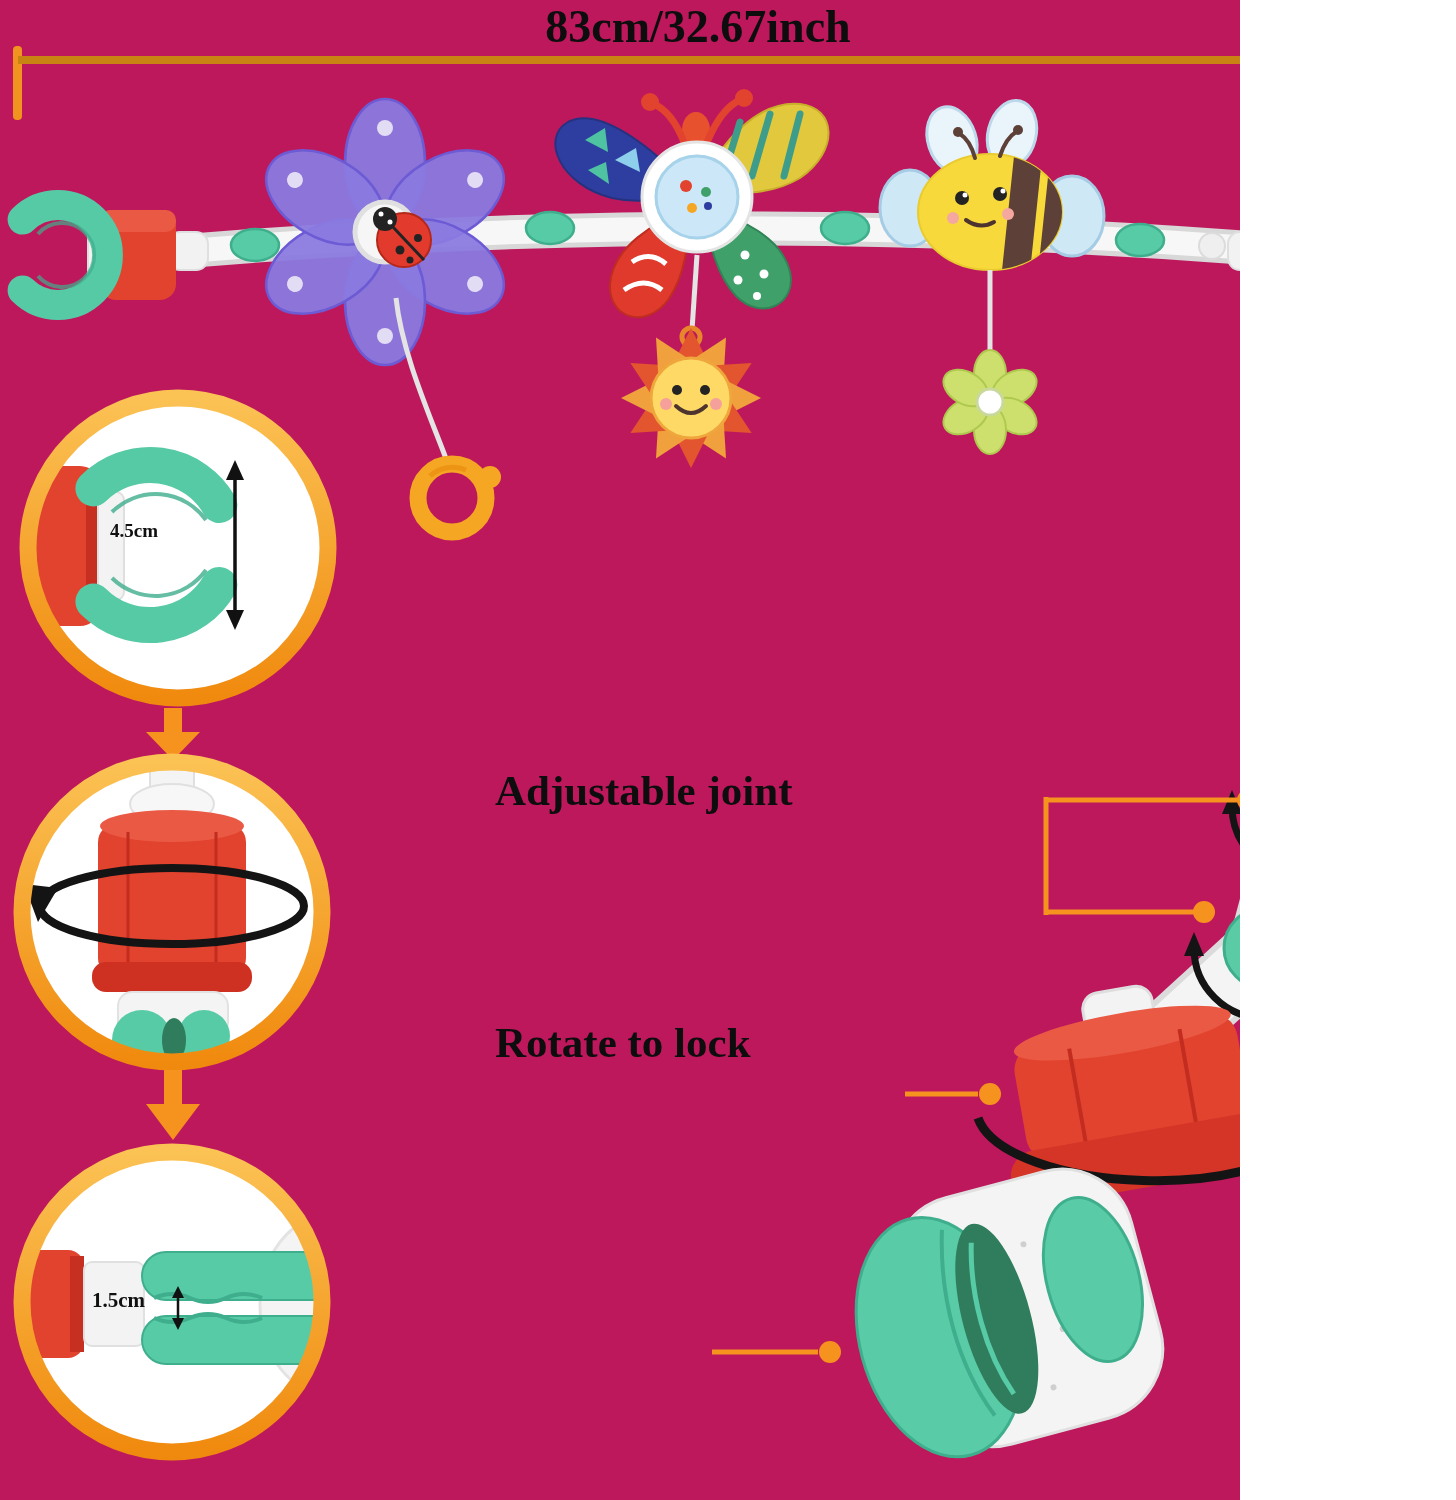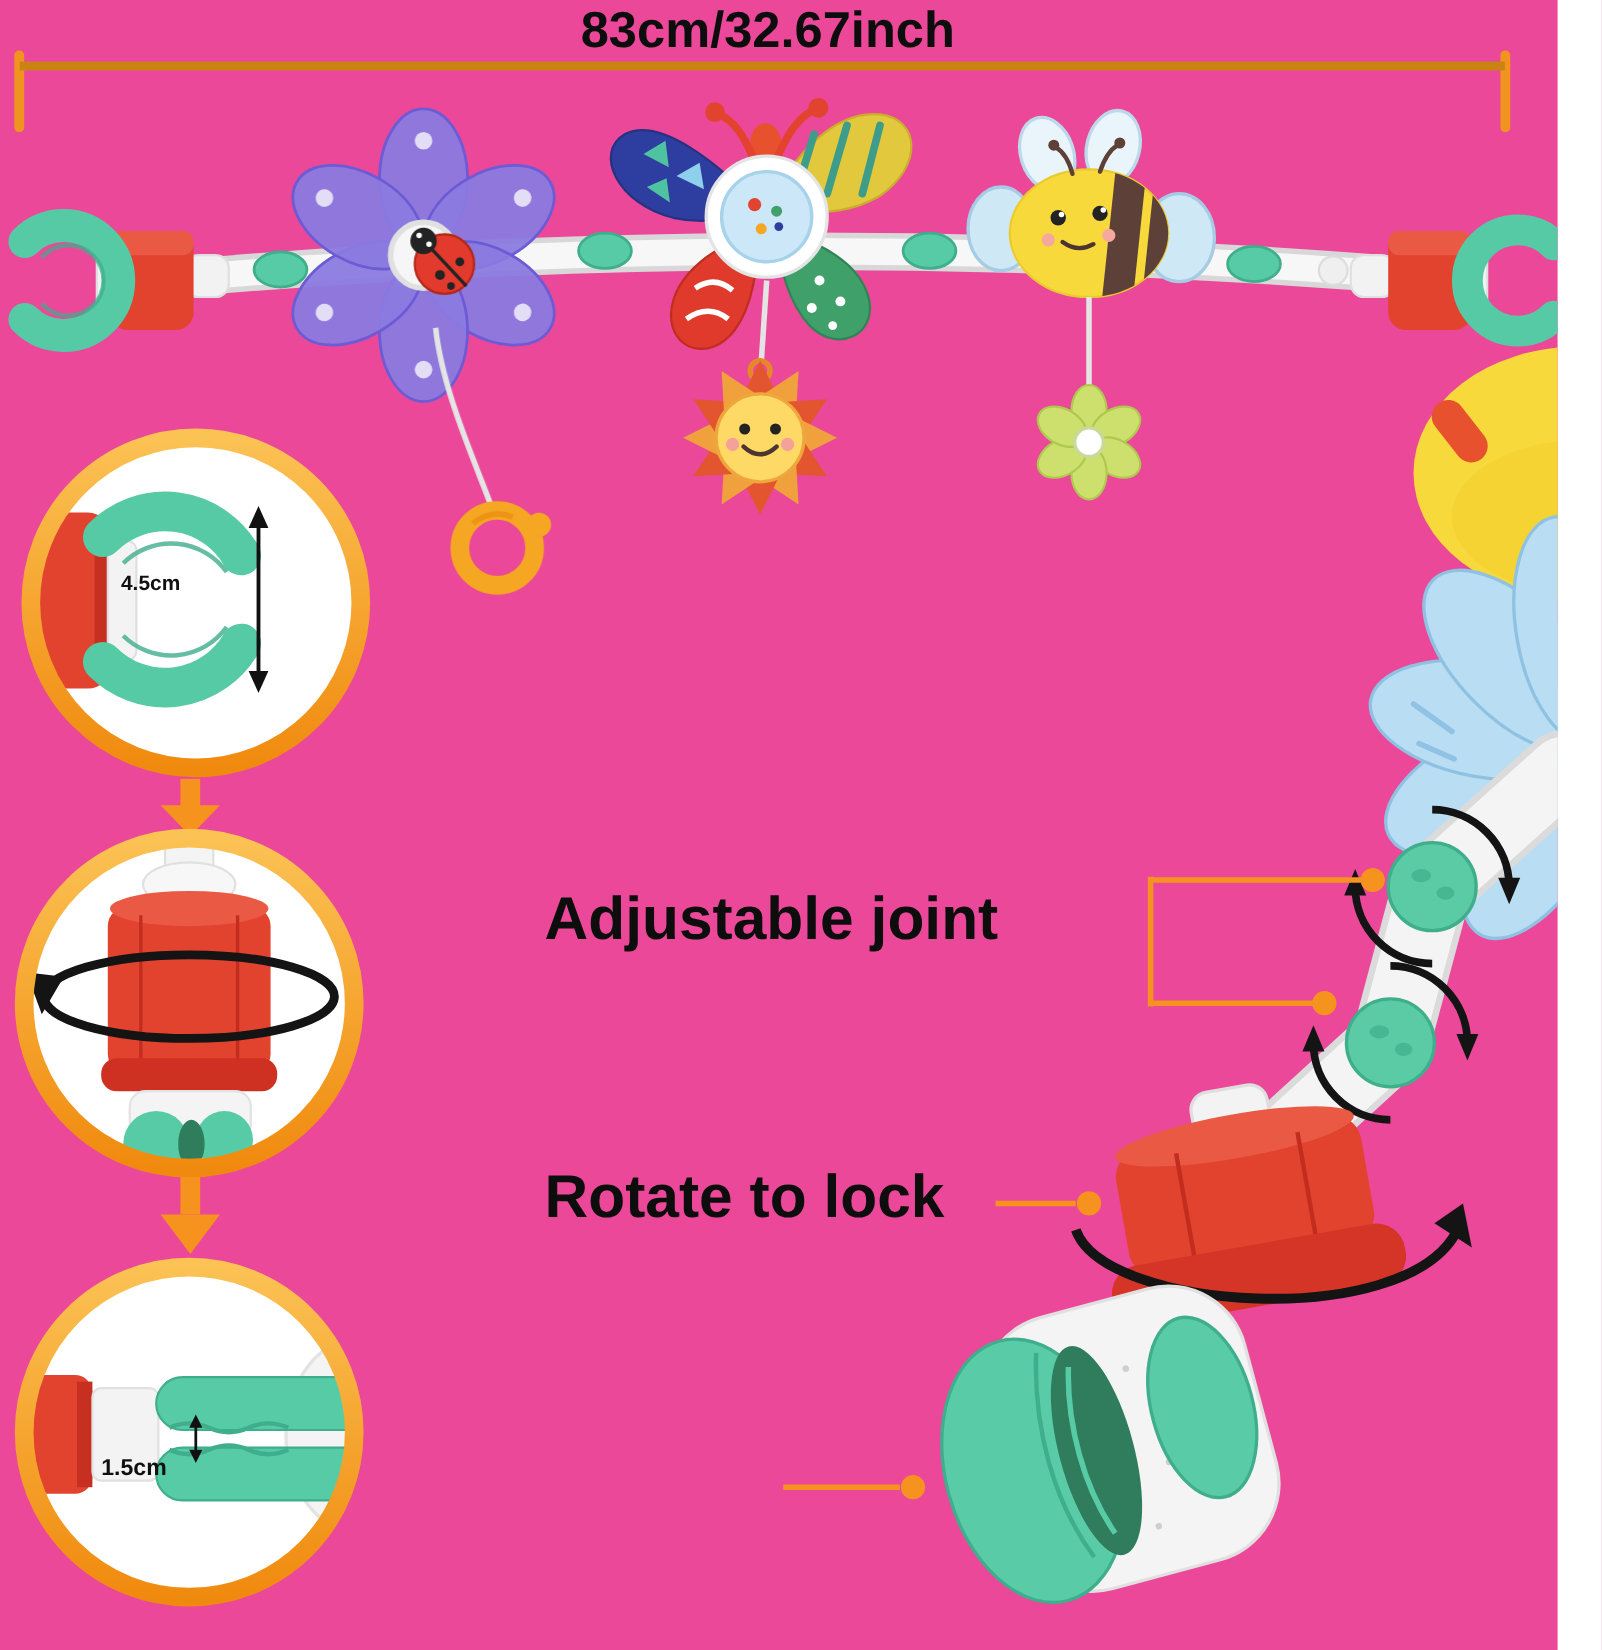--- a/index.html
+++ b/index.html
@@ -1,33 +1,33 @@
 <!DOCTYPE html>
 <html><head>
 <meta charset="utf-8">
 <style>
   html,body{margin:0;padding:0;background:#ffffff;}
   .canvas{
-    position:relative;width:1416px;height:1500px;background:#ec4899;
-    font-family:Liberation Sans, sans-serif;overflow:hidden;
+    position:relative;width:1240px;height:1500px;background:#be185d;
+    font-family:Liberation Serif, serif;overflow:hidden;
   }
   .illus{position:absolute;left:0;top:0;}
   .dim-label{
     position:absolute;left:398px;top:0;width:600px;text-align:center;
     font-size:46px;font-weight:700;color:#0d0d0d;
   }
   .feature-label{
-    position:absolute;font-size:55px;font-weight:700;color:#0d0d0d;white-space:nowrap;margin-top:37px;
+    position:absolute;font-size:43px;font-weight:700;color:#0d0d0d;white-space:nowrap;
   }
   #feature-adjustable{left:495px;top:766px;}
   #feature-rotate{left:495px;top:1018px;}
   #feature-clamps{left:495px;top:1300px;}
   .meas{position:absolute;font-weight:700;color:#101010;white-space:nowrap;}
   #meas-max{left:110px;top:520px;font-size:19px;}
-  #meas-min{left:92px;top:1323px;font-size:21px;}
+  #meas-min{left:92px;top:1288px;font-size:21px;}
 </style>
 </head>
 <body>
 
 <div class="canvas">
 
   <svg class="illus" width="1456" height="1500" viewBox="0 0 1456 1500">
     <defs>
       <linearGradient id="ringGrad" x1="0" y1="0" x2="0" y2="1">
         <stop offset="0" stop-color="#FBC254"></stop>

